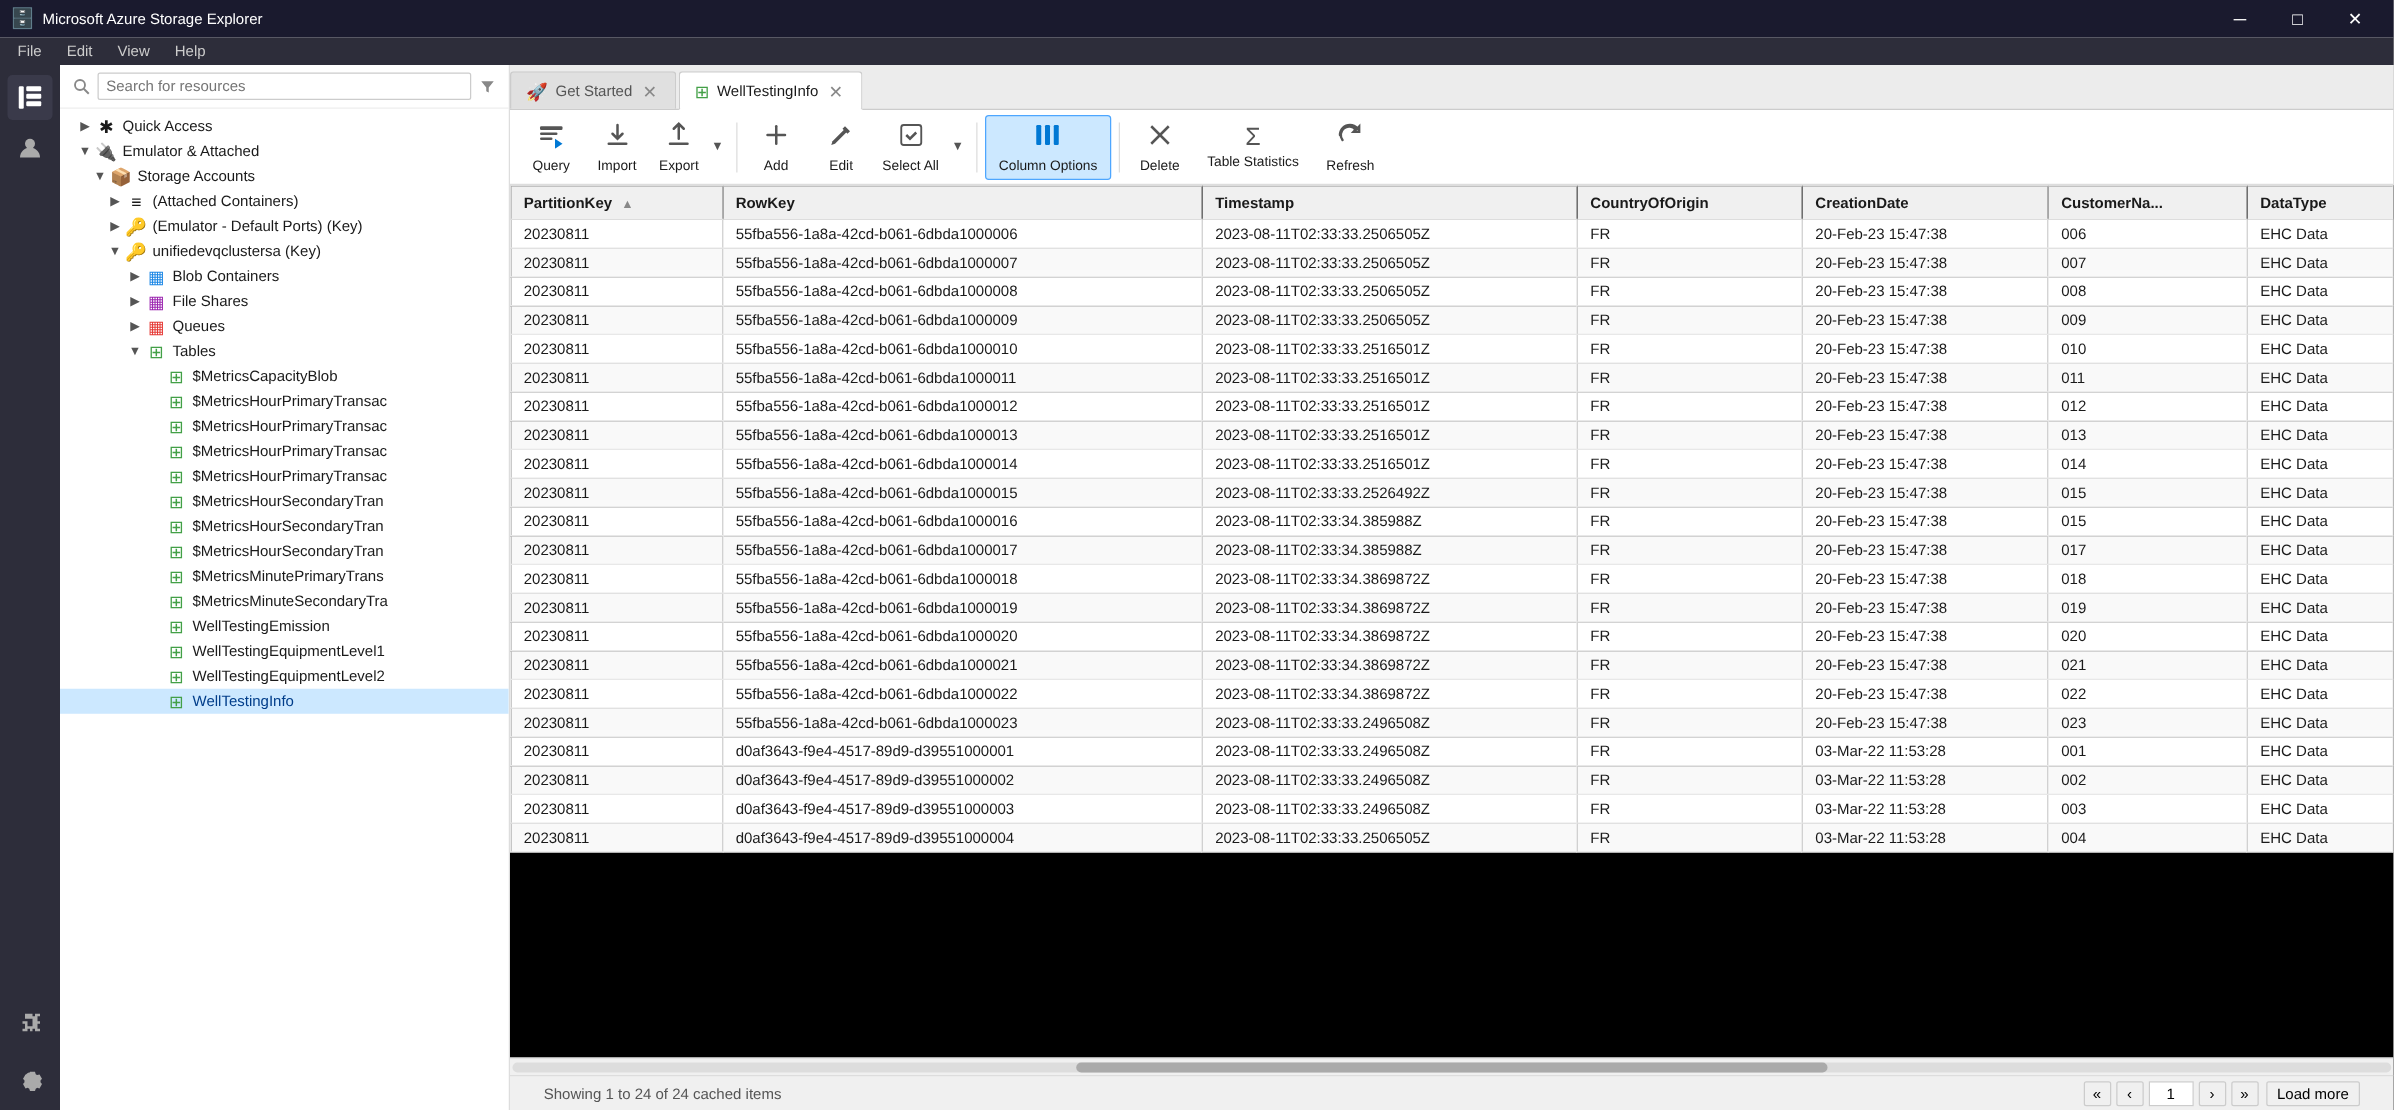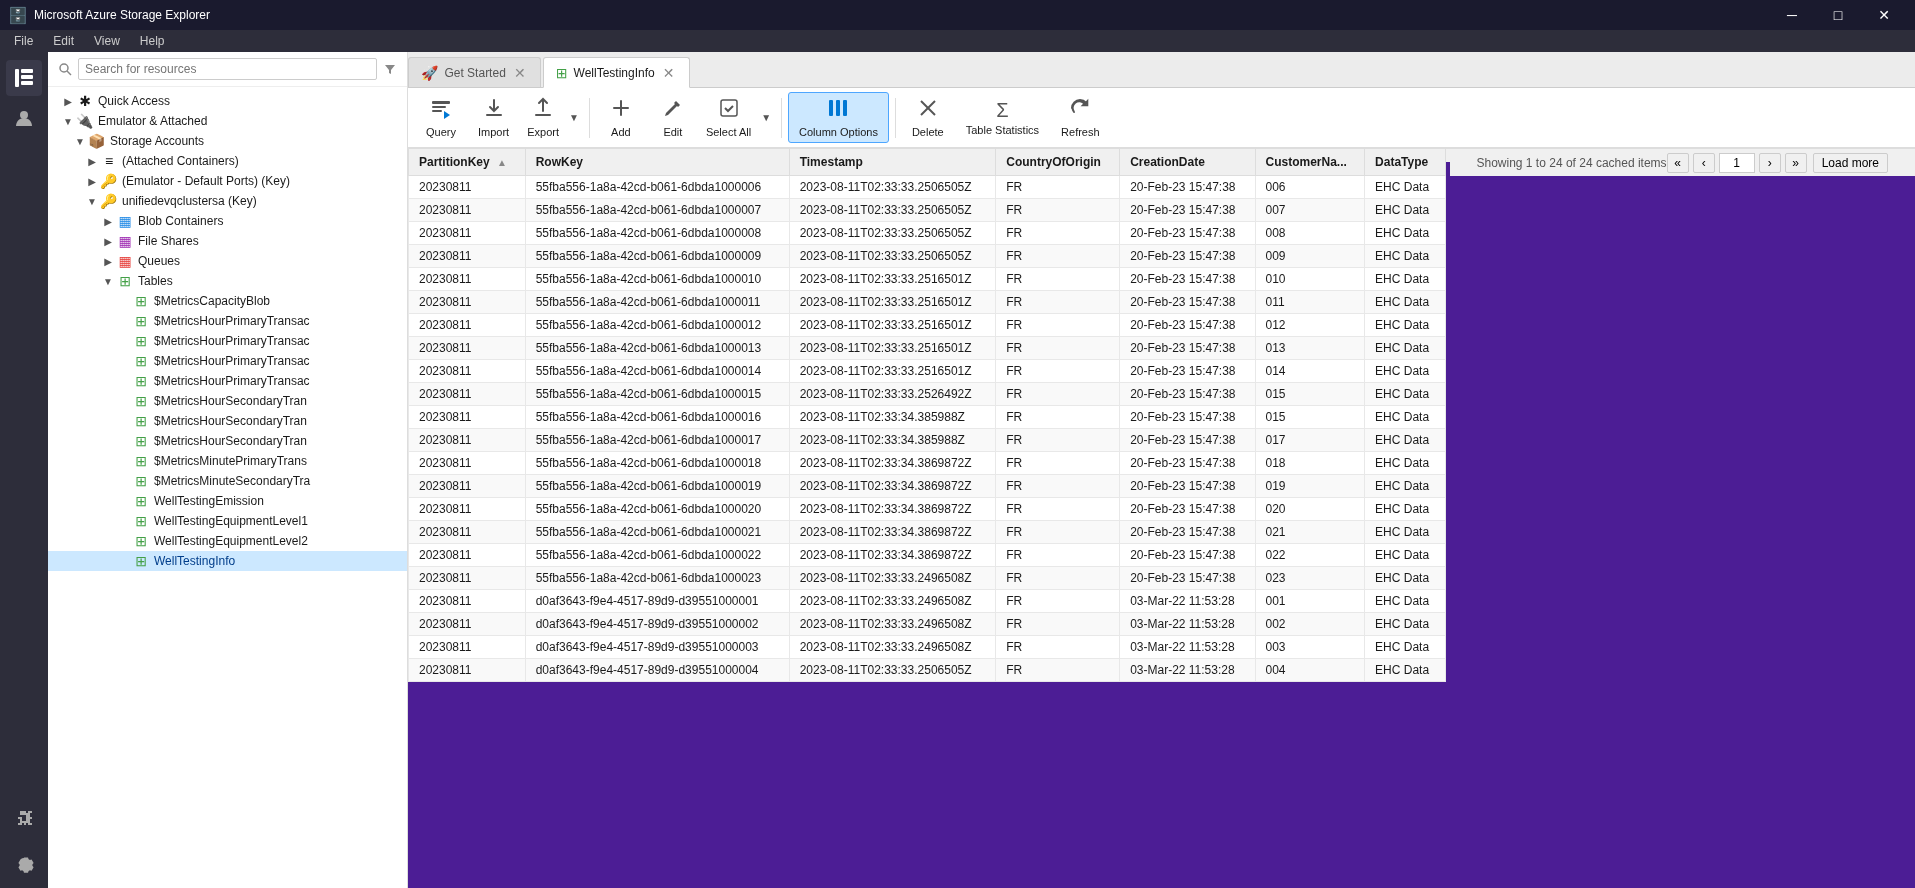--- a/index.html
+++ b/index.html
@@ -56,21 +56,21 @@
     .toolbar-btn.active, .toolbar-btn.highlighted { background: #cce8ff; border: 1px solid #4da6ff; }
     .toolbar-btn .btn-icon { font-size: 20px; color: #555; }
     .toolbar-btn.active .btn-icon, .toolbar-btn.highlighted .btn-icon { color: #0078d4; }
     .toolbar-separator { width: 1px; background: #ddd; height: 40px; margin: 0 4px; }
     .toolbar-btn-with-arrow { display: flex; align-items: stretch; }
     .toolbar-btn-with-arrow .main-part { display: flex; flex-direction: column; align-items: center; padding: 4px 6px; cursor: pointer; border-radius: 3px 0 0 3px; gap: 2px; font-size: 11px; color: #1a1a1a; }
     .toolbar-btn-with-arrow .main-part .btn-icon { font-size: 20px; color: #555; }
     .toolbar-btn-with-arrow .arrow-part { display: flex; align-items: center; padding: 0 4px; cursor: pointer; border-radius: 0 3px 3px 0; }
 
     
-    .data-area { flex: 1; overflow: hidden; display: flex; flex-direction: row; background: #4c1d95; }
+    .data-area { flex: 1; overflow: hidden; display: flex; flex-direction: column; background: #000000; }
     .grid-container { flex: 1; overflow: auto; }
     table.data-grid { width: 100%; border-collapse: collapse; font-size: 12px; }
     table.data-grid thead th { background: #f0f0f0; border: 1px solid #ddd; padding: 6px 10px; text-align: left; font-weight: 600; white-space: nowrap; position: sticky; top: 0; z-index: 1; }
     table.data-grid thead th .sort-arrow { margin-left: 4px; color: #888; font-size: 10px; }
     table.data-grid tbody tr:nth-child(odd) { background: #fff; }
     table.data-grid tbody tr:nth-child(even) { background: #f9f9f9; }
     table.data-grid tbody td { border: 1px solid #e8e8e8; padding: 4px 10px; white-space: nowrap; color: #1a1a1a; }
 
     
     .status-bar { height: 28px; background: #f0f0f0; border-top: 1px solid #ddd; display: flex; align-items: center; padding: 0 27px; font-size: 12px; color: #555; justify-content: space-between; flex-shrink: 0; }

